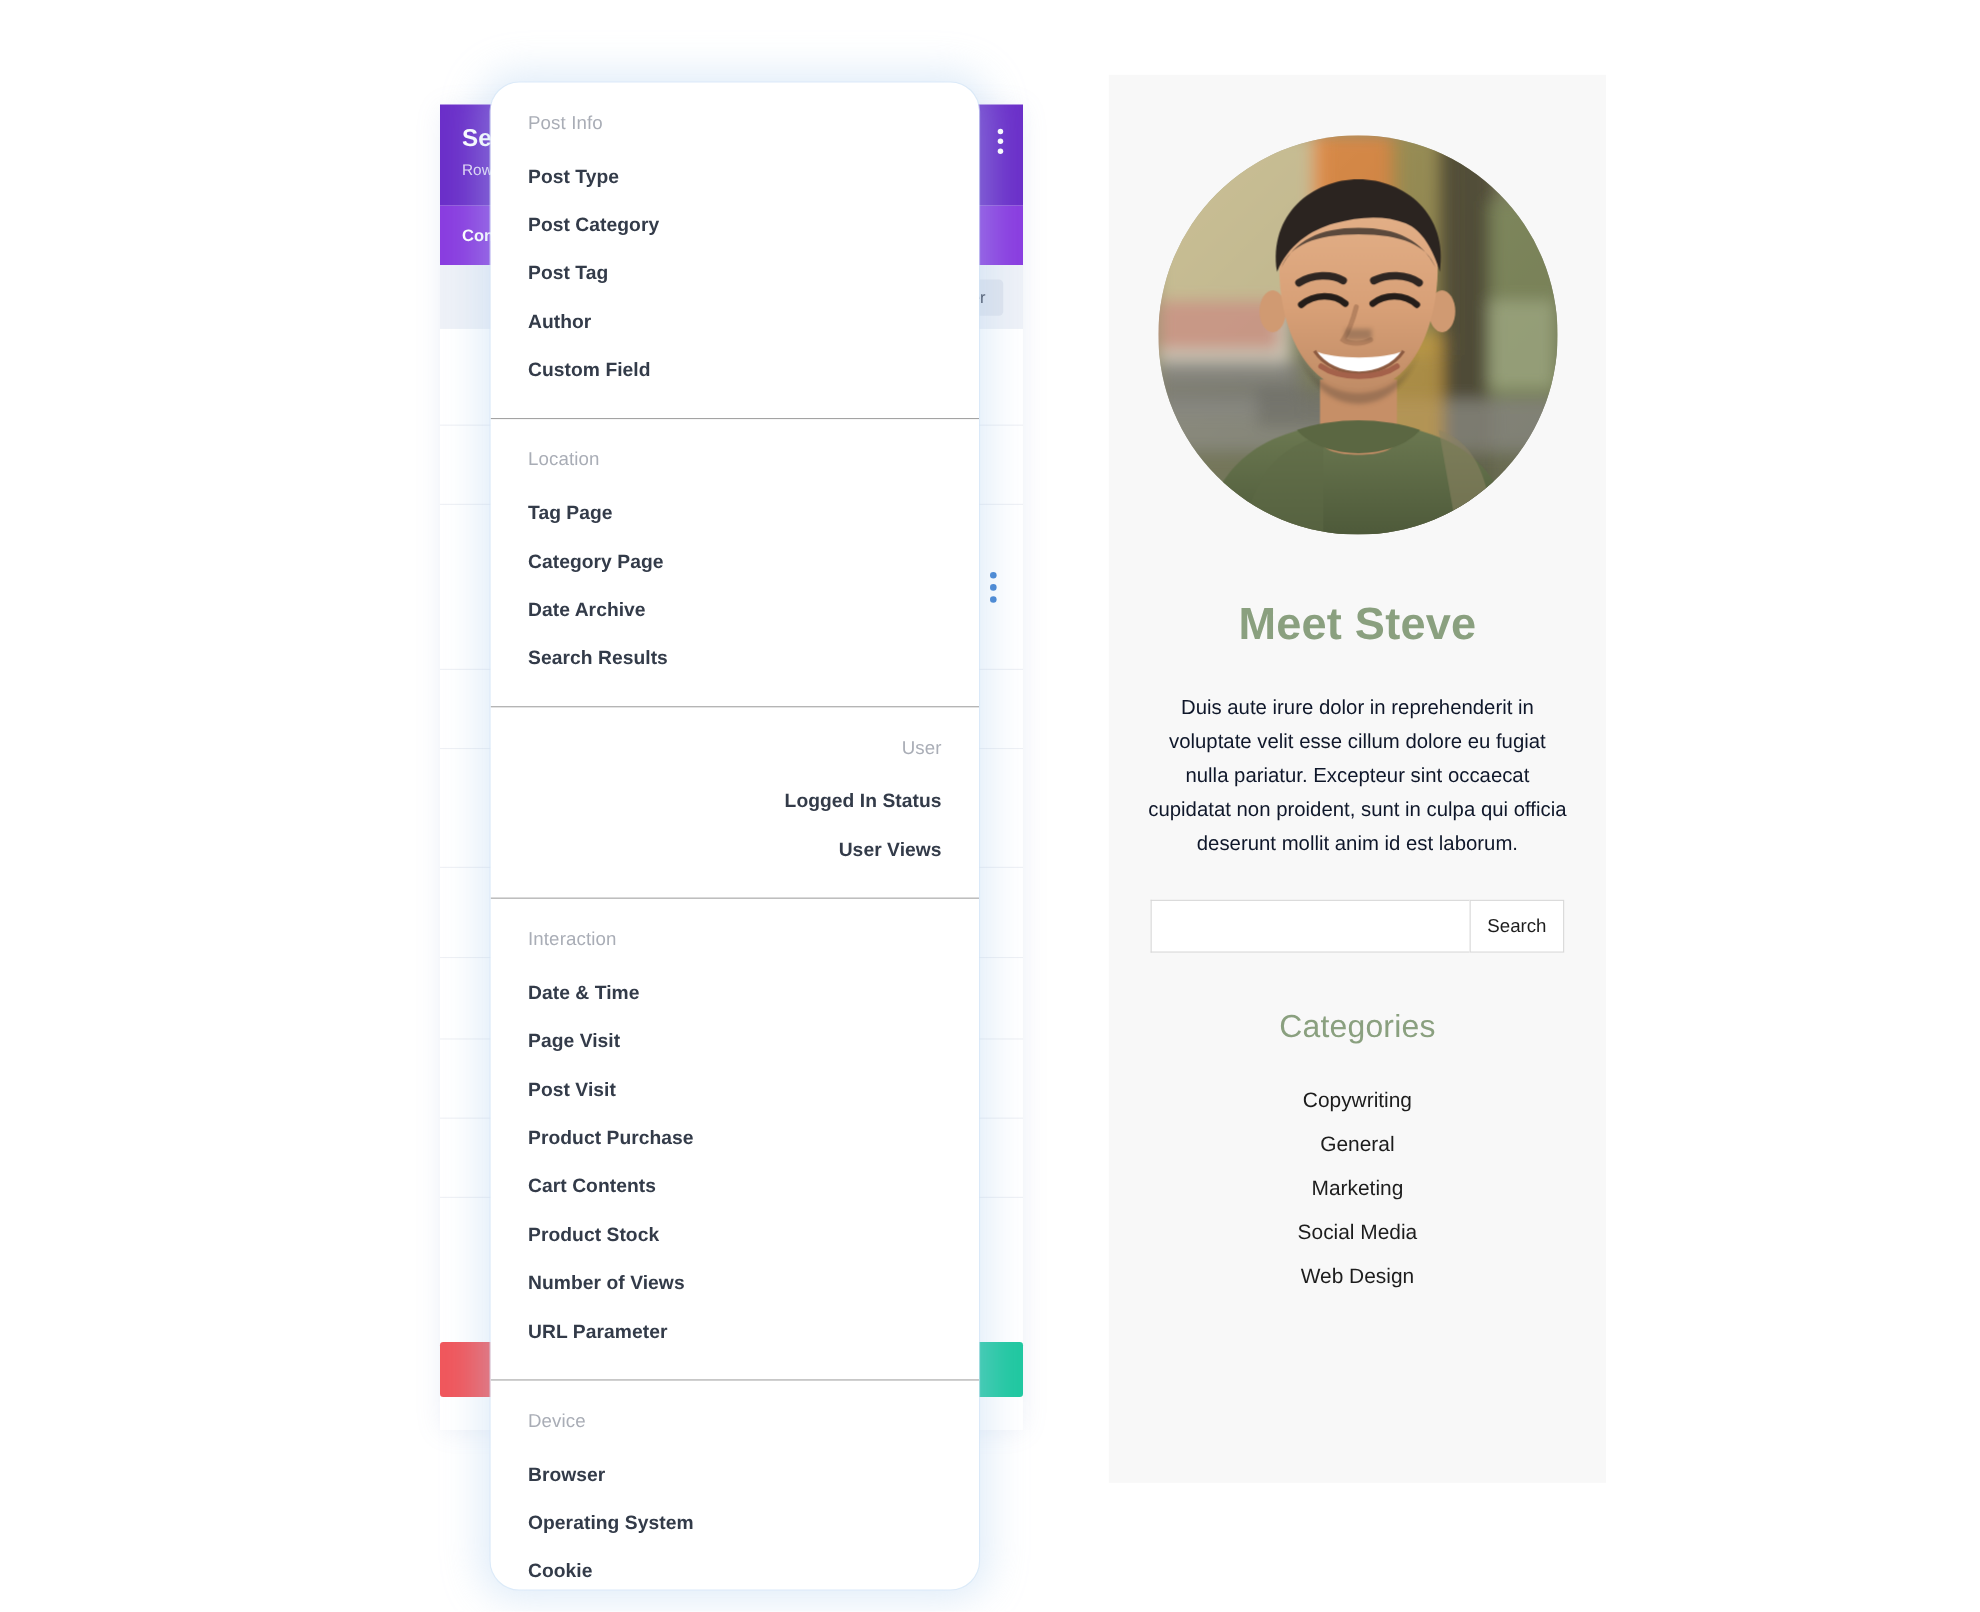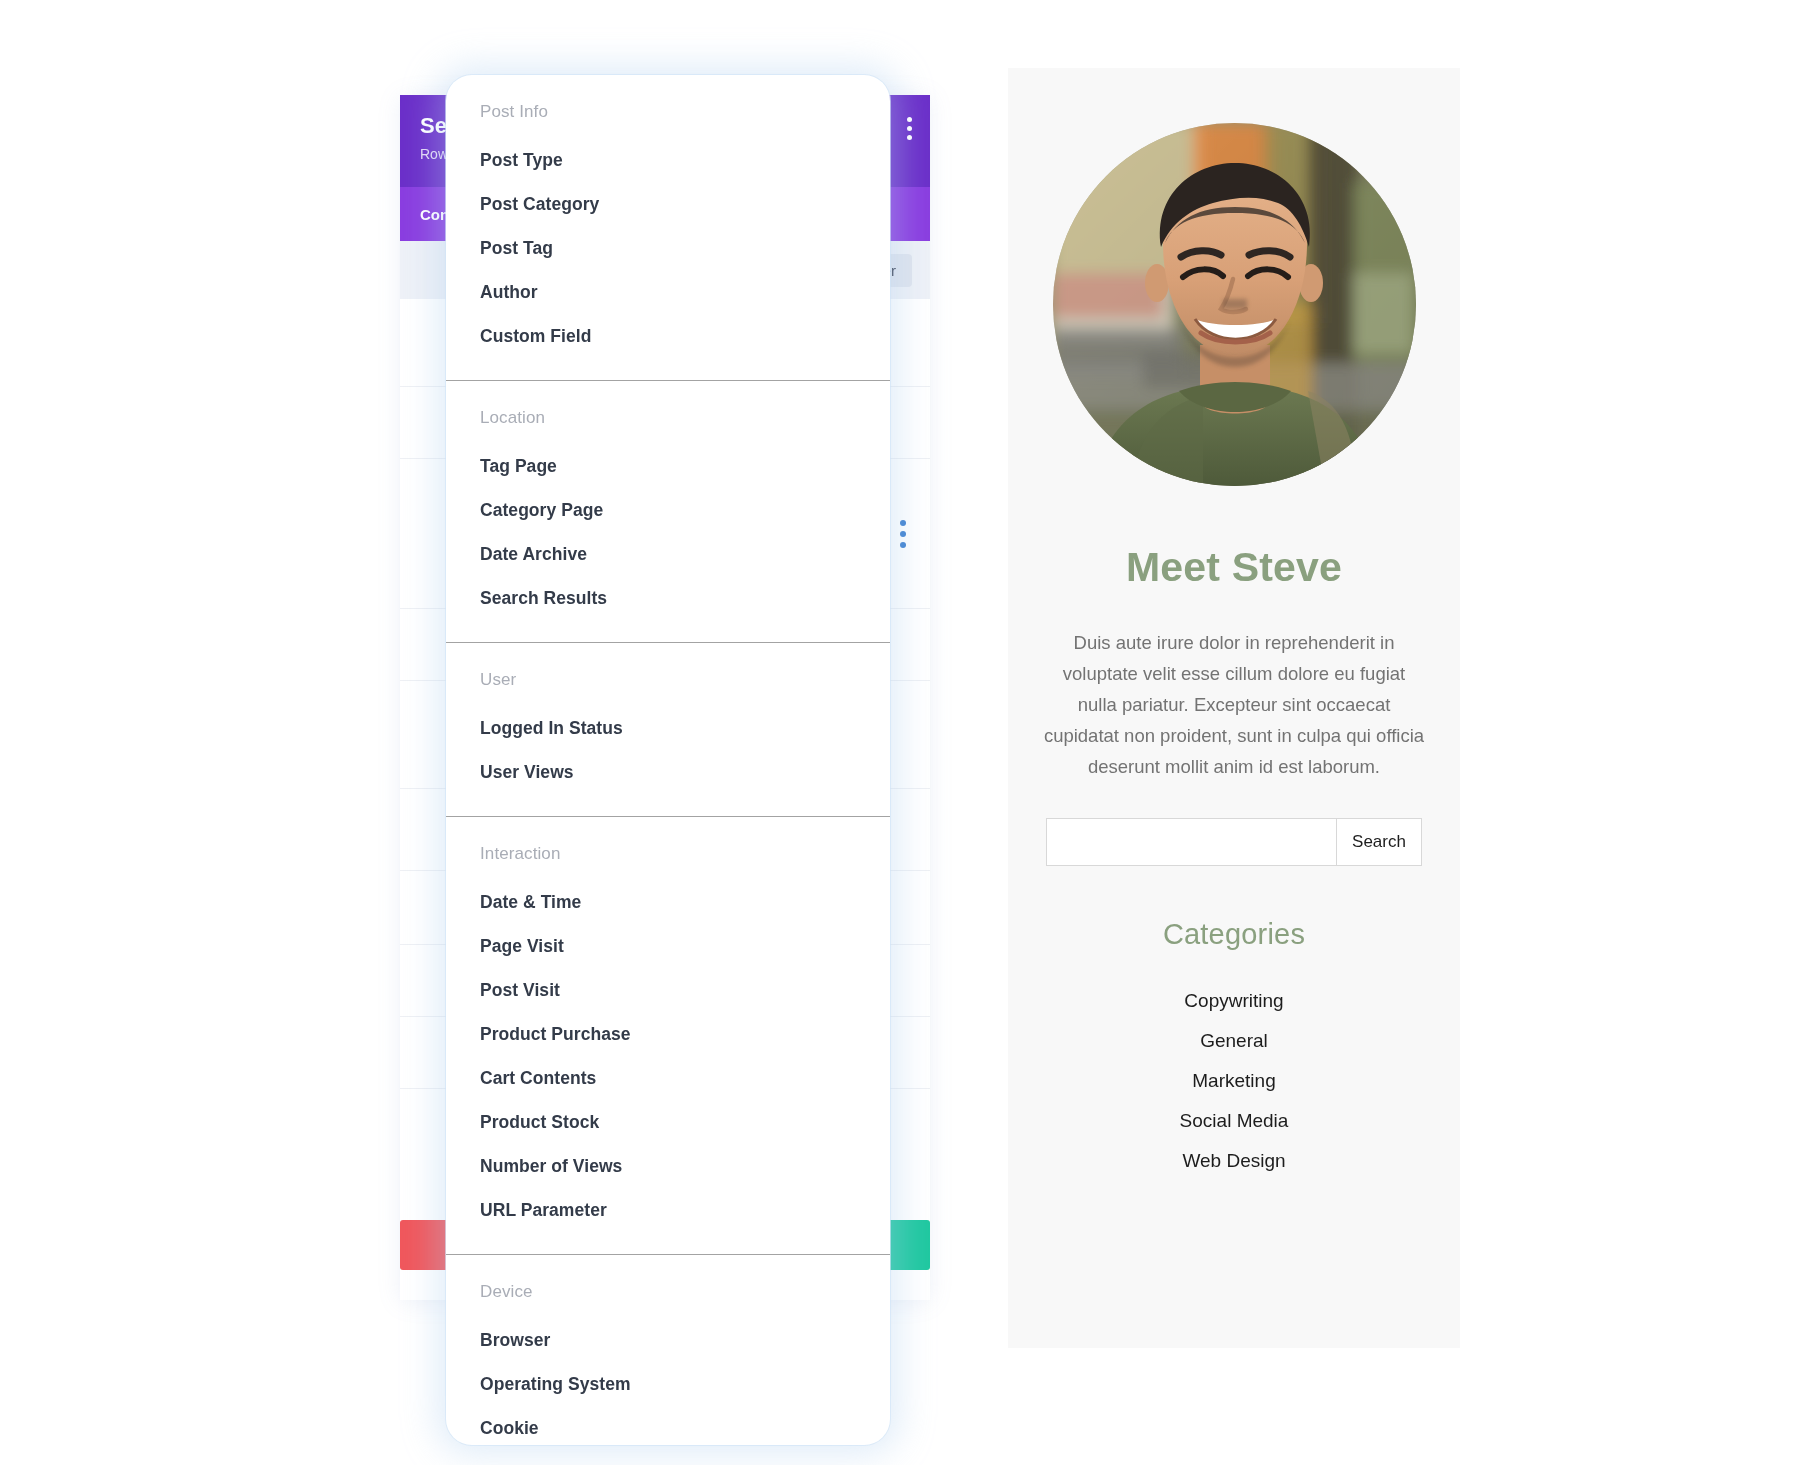--- a/index.html
+++ b/index.html
@@ -91,21 +91,21 @@
   .menu-sect-title {
     color: #a9adb6; font-size: 17px; font-weight: 400;
     letter-spacing: .1px;
   }
   .menu-item {
     color: #333b49; font-size: 17.5px; font-weight: 700;
     line-height: 44px; letter-spacing: .05px; cursor: pointer;
   }
   .sec-post   { padding-top: 27px;  padding-bottom: 22px; }
   .sec-loc    { padding-top: 27px;  padding-bottom: 22px; }
-  .sec-user   { padding-top: 27px;  padding-bottom: 22px; }
+  .sec-user   { padding-top: 27px;  padding-bottom: 22px; text-align: right; }
   .sec-inter  { padding-top: 27px;  padding-bottom: 22px; }
   .sec-device { padding-top: 27px;  padding-bottom: 26px; }
   .menu-sect-title { margin-bottom: 16px; }
 
   
   .sidebar-card {
     position: absolute;
     left: 1008px; top: 68px;
     width: 452px; height: 1280px;
     background: #f8f8f8;
@@ -116,21 +116,21 @@
     border-radius: 50%; overflow: hidden; position: relative;
   }
   .avatar-photo { position: absolute; inset: 0; }
 
   .meet-title {
     text-align: center; margin-top: 58px;
     color: #8aa07f; font-size: 41px; font-weight: 700; letter-spacing: .2px;
   }
   .bio-text {
     margin: 36px 34px 0 34px;
-    text-align: center; color: #737373;
+    text-align: center; color: #0f172a;
     font-size: 18.5px; line-height: 31px;
   }
   .search-row {
     margin: 36px 38px 0 38px;
     display: flex; height: 48px;
   }
   .search-input {
     flex: 1; border: 1px solid #d8d8d8; border-right: none;
     background: #ffffff; outline: none;
     font-family: "Liberation Sans", sans-serif; font-size: 16px;

